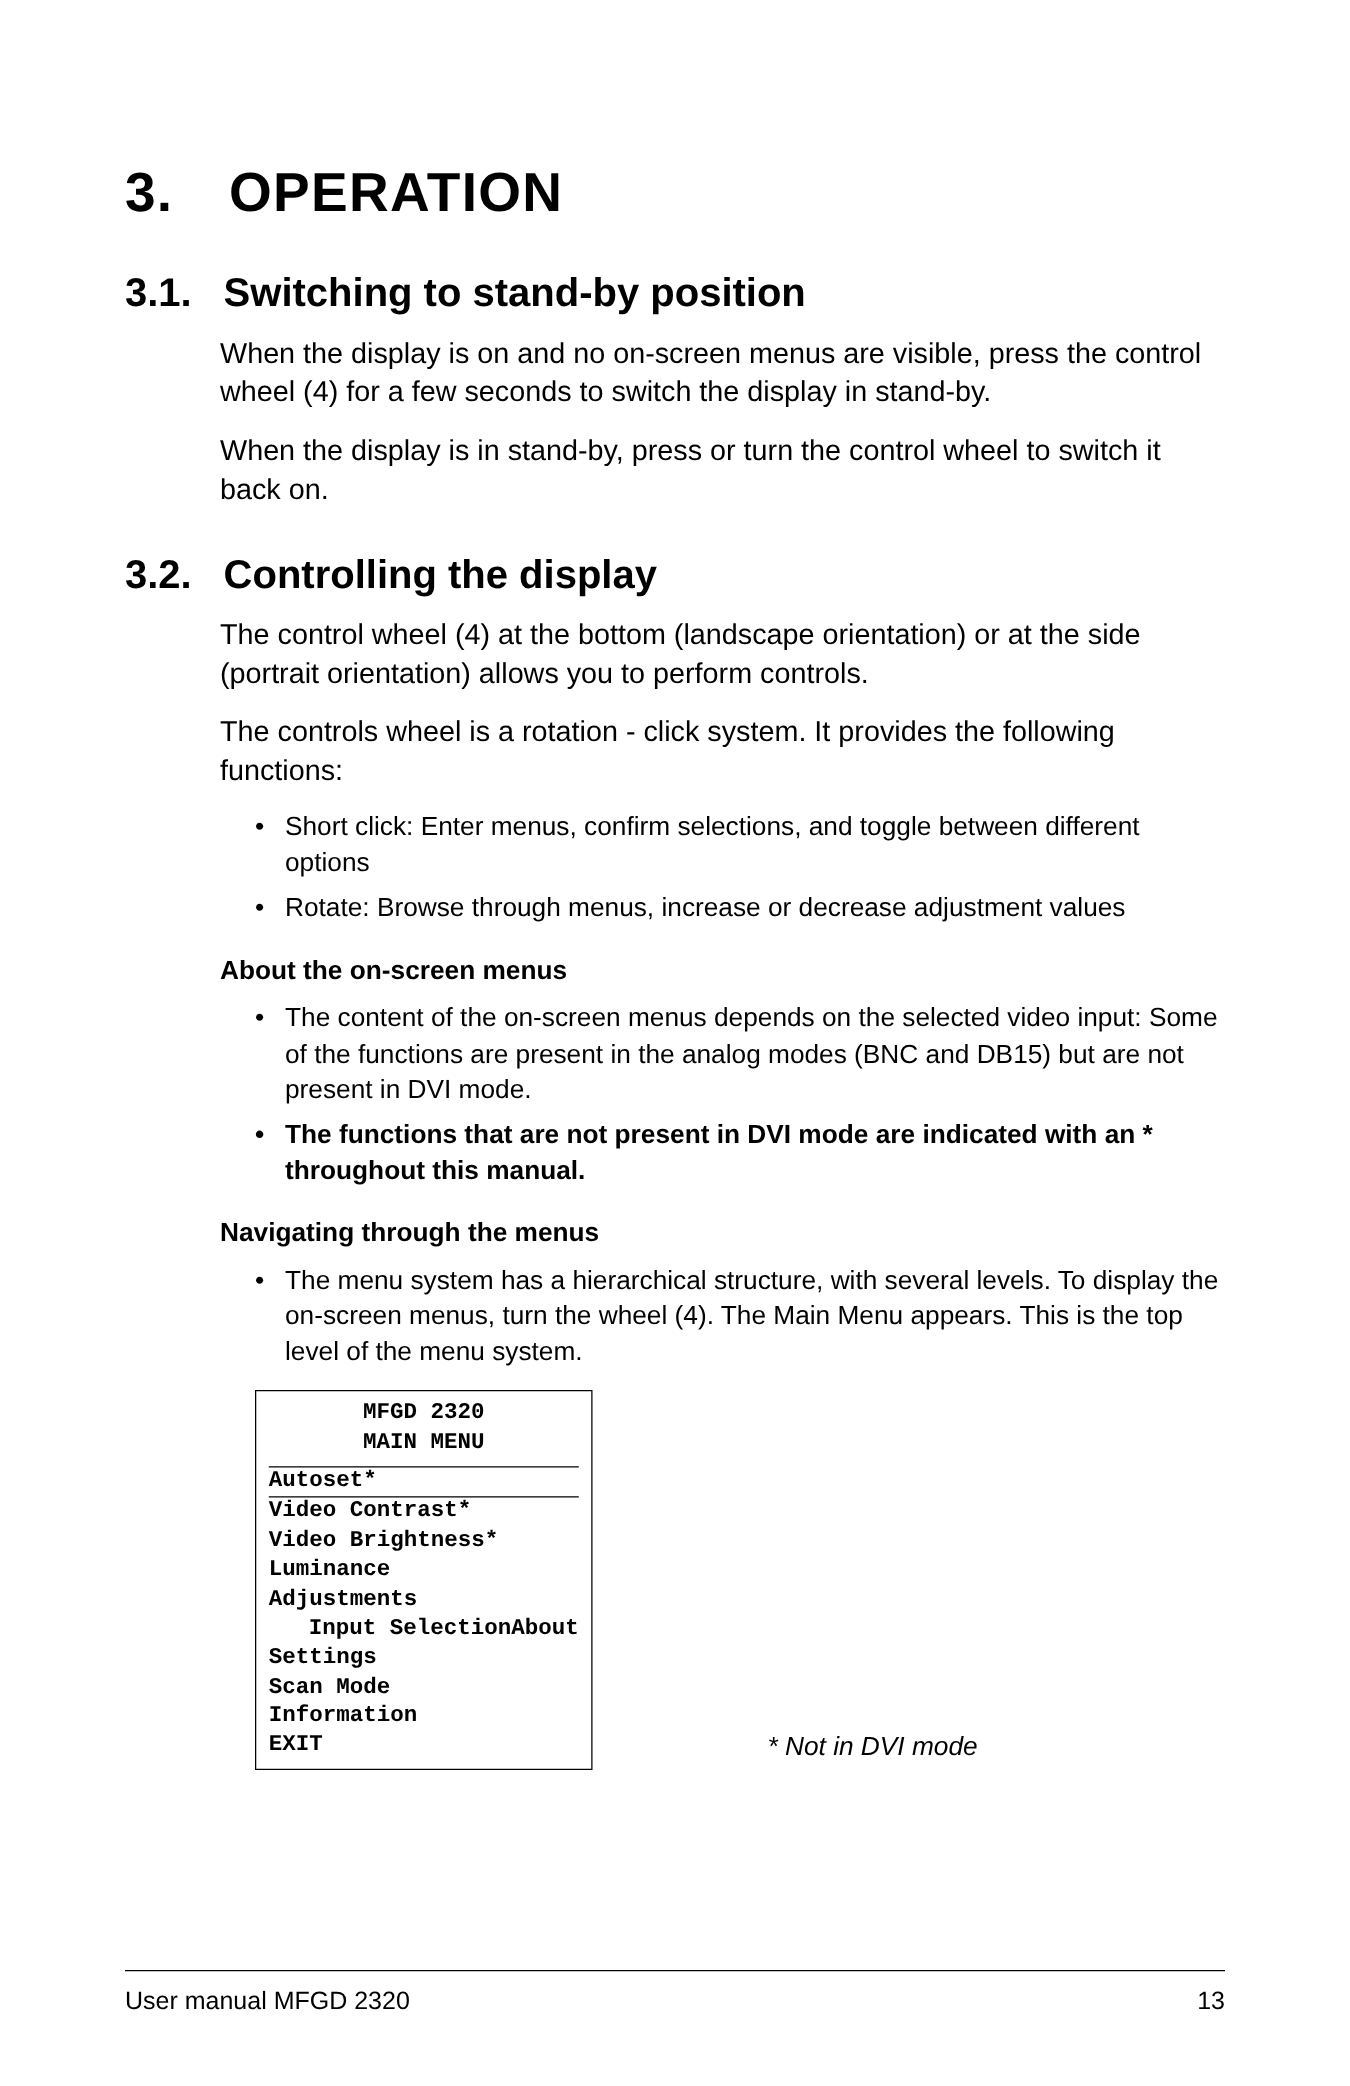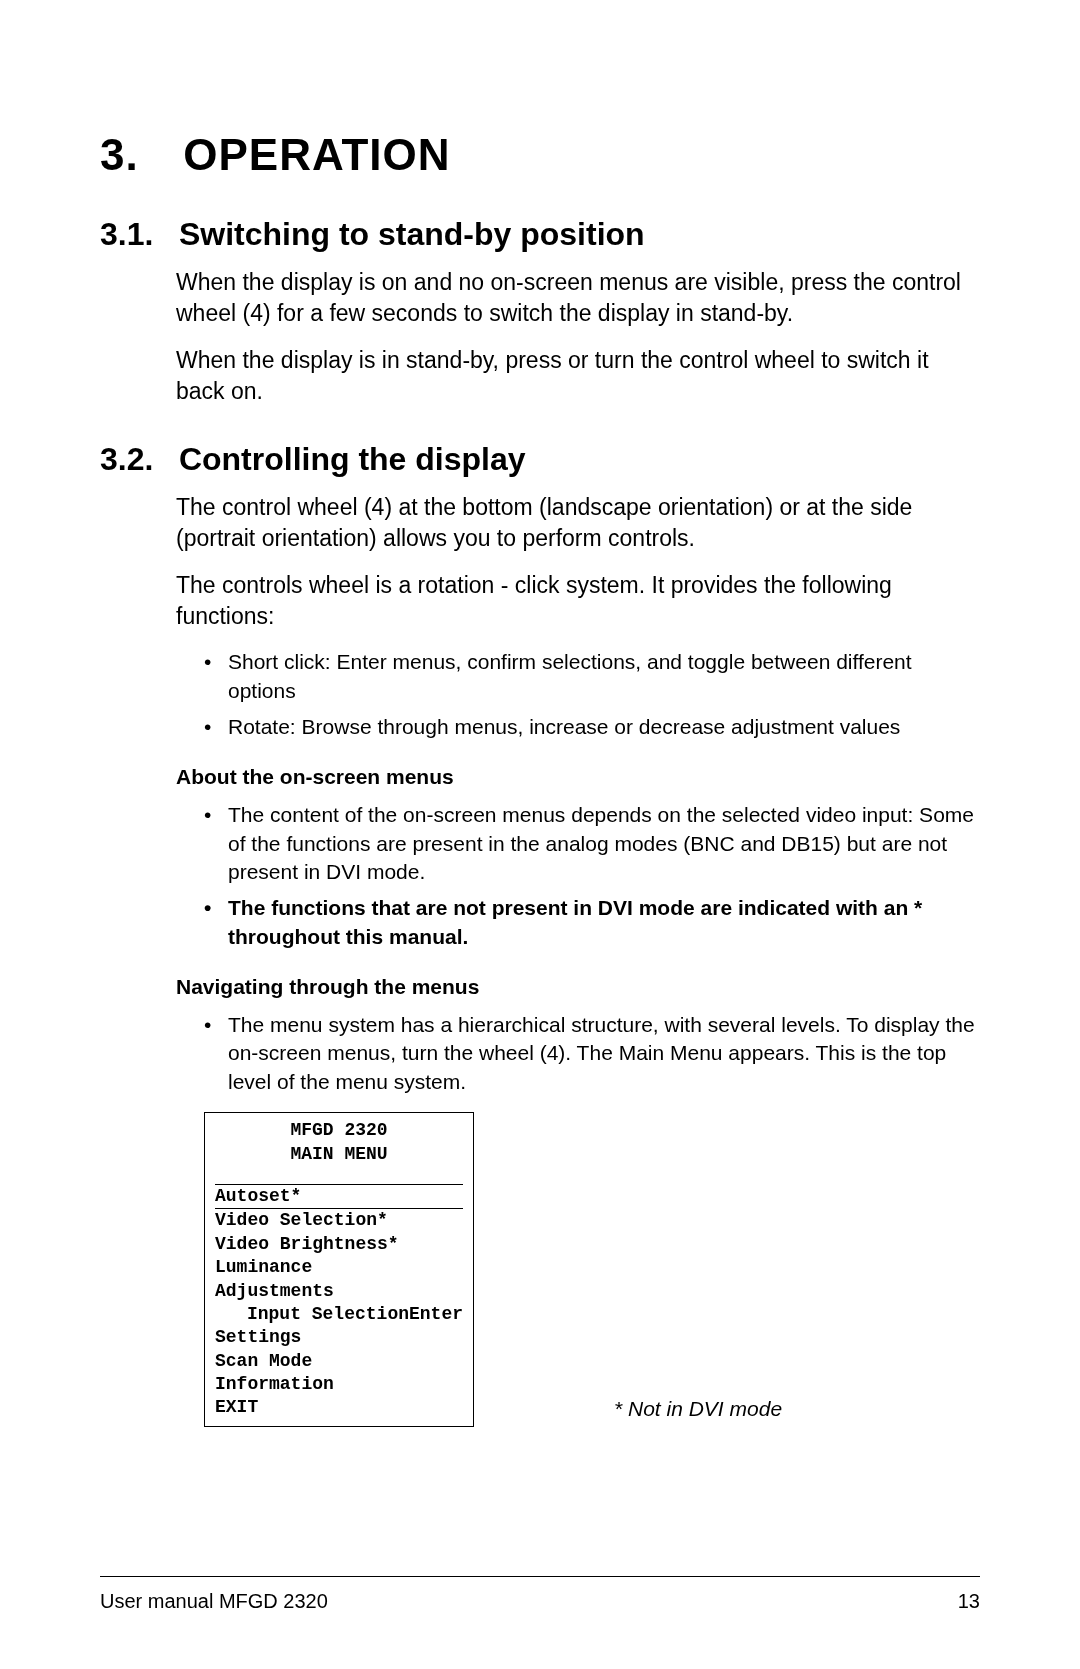--- a/index.html
+++ b/index.html
@@ -80,21 +80,21 @@
       width: 270px;
       font-family: "Courier New", monospace;
       font-size: 18px;
       font-weight: bold;
       line-height: 1.3;
     }
     .menu-title {
       text-align: center;
       border-bottom: 1.5px solid #000;
       margin-bottom: 0;
-      padding-bottom: 18px;
+      padding-bottom: 7px;
     }
     .menu-selected {
       border-bottom: 1.5px solid #000;
       padding-top: 0;
       padding-bottom: 0;
     }
     .menu-item-row {
       display: flex;
       justify-content: flex-end;
     }
@@ -162,27 +162,27 @@
     <li>The menu system has a hierarchical structure, with several levels. To display the on-screen menus, turn the wheel (4). The Main Menu appears. This is the top level of the menu system.</li>
   </ul>
 
   <div class="menu-row">
     <div class="menu-box">
       <div class="menu-title">
         <div>MFGD 2320</div>
         <div>MAIN MENU</div>
       </div>
       <div class="menu-selected">Autoset*</div>
-      <div>Video Selection*</div>
+      <div>Video Contrast*</div>
       <div>Video Brightness*</div>
       <div>Luminance</div>
       <div>Adjustments</div>
       <div class="menu-item-row">
         <span>Input Selection</span>
-        <span>Enter</span>
+        <span>About</span>
       </div>
       <div>Settings</div>
       <div>Scan Mode</div>
       <div>Information</div>
       <div>EXIT</div>
     </div>
     <div class="note">* Not in DVI mode</div>
   </div>
 
 </div>

